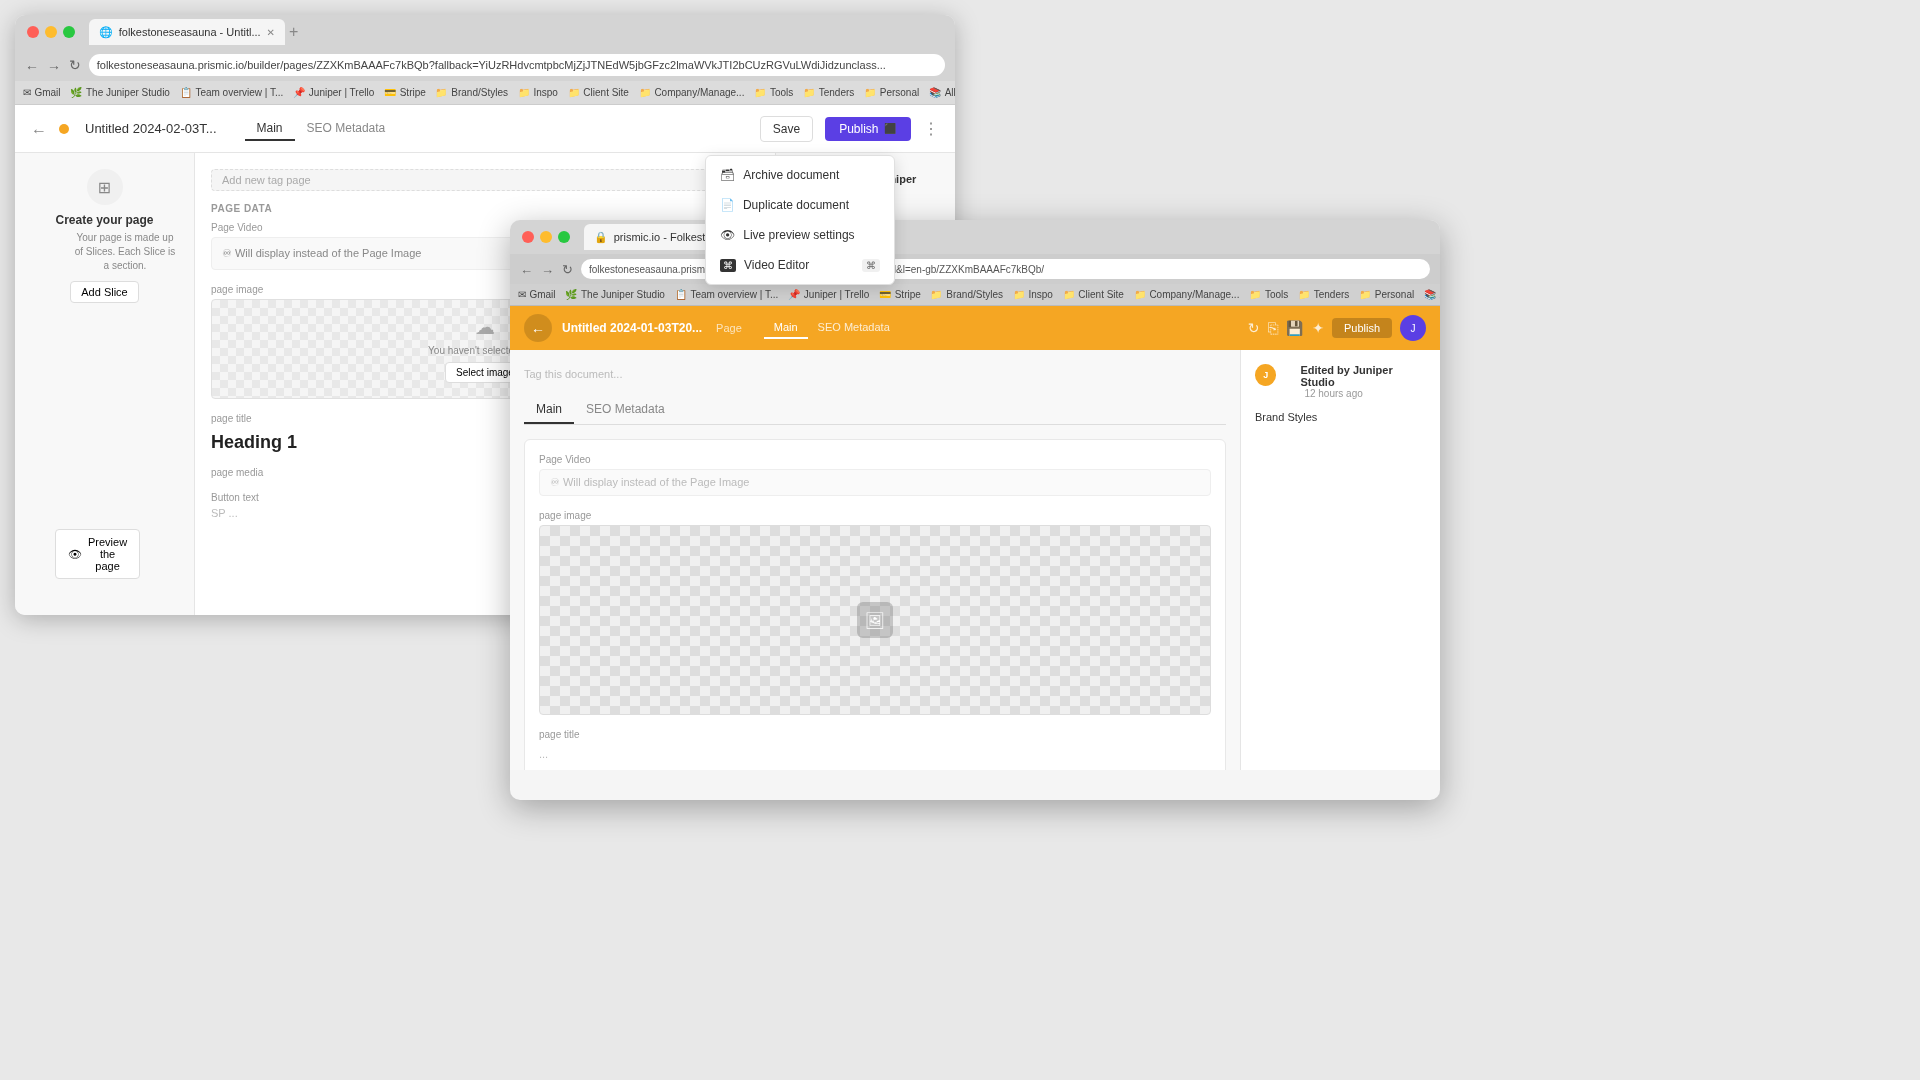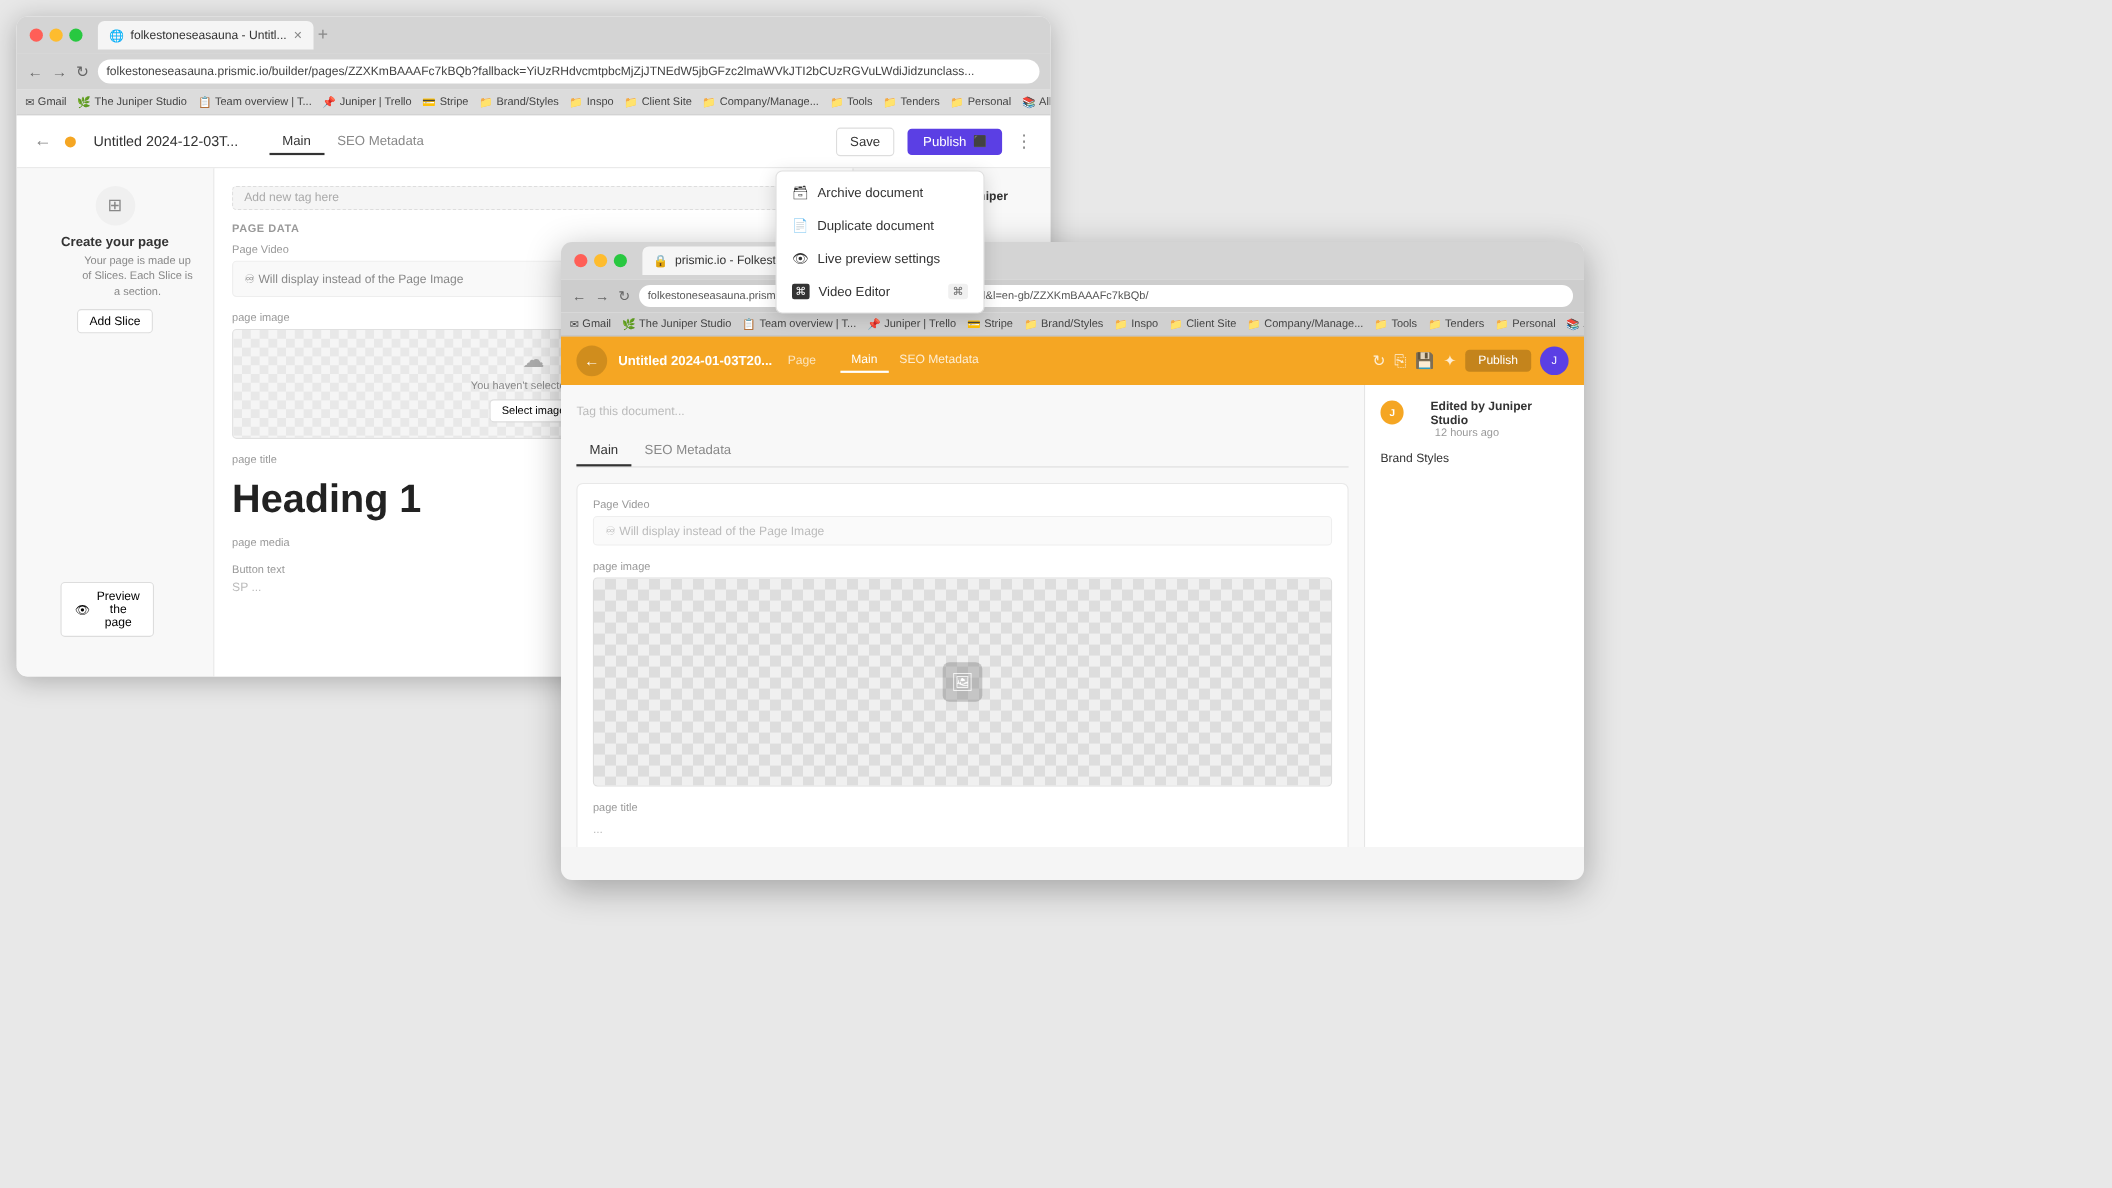--- a/index.html
+++ b/index.html
@@ -294,21 +294,21 @@
     .image-icon { font-size: 20px; color: #aaa; }
     .image-text { font-size: 10px; color: #888; }
     .select-image-btn {
       background: #fff;
       border: 1px solid #ddd;
       border-radius: 4px;
       padding: 4px 10px;
       font-size: 10px;
       cursor: pointer;
     }
-    .heading-large { font-size: 36px; font-weight: 700; color: #222; margin: 8px 0; }
+    .heading-large { font-size: 18px; font-weight: 700; color: #222; margin: 8px 0; }
 
     
     .right-panel {
       width: 180px;
       background: #f8f8f8;
       border-left: 1px solid #e5e5e5;
       padding: 16px;
       font-size: 11px;
     }
     .editor-info {
@@ -574,21 +574,21 @@
     <span class="bm-item"><span class="bm-icon">📁</span>Company/Manage...</span>
     <span class="bm-item"><span class="bm-icon">📁</span>Tools</span>
     <span class="bm-item"><span class="bm-icon">📁</span>Tenders</span>
     <span class="bm-item"><span class="bm-icon">📁</span>Personal</span>
     <span class="bm-item"><span class="bm-icon">📚</span>All Bookmarks</span>
   </div>
 
   <div class="app-bar">
     <span class="app-bar-back">←</span>
     <span class="doc-title-badge"></span>
-    <span class="doc-title">Untitled 2024-12-03T...</span>
+    <span class="doc-title">Untitled 2024-02-03T...</span>
     <div class="app-bar-tabs">
       <span class="app-tab active">Main</span>
       <span class="app-tab">SEO Metadata</span>
     </div>
     <div class="spacer"></div>
     <button class="btn-save">Save</button>
     <button class="btn-publish">
       <span>Publish</span>
       <span style="font-size:10px;">⬛</span>
     </button>
@@ -626,21 +626,21 @@
       </div>
       <div style="position:absolute;bottom:20px;left:20px;">
         <button class="preview-btn">
           <span>👁</span>
           <span>Preview the page</span>
         </button>
       </div>
     </div>
 
     <div class="main-content">
-      <div class="tag-input">Add new tag here</div>
+      <div class="tag-input">Add new tag page</div>
       <div class="section-label">Page data</div>
 
       <div class="field-group">
         <div class="field-label">Page Video</div>
         <div class="video-field">
           <span>♾ Will display instead of the Page Image</span>
           <button class="link-media-btn">Link to media</button>
           <span style="color:#bbb;font-size:10px;cursor:pointer;">✕</span>
         </div>
       </div>

